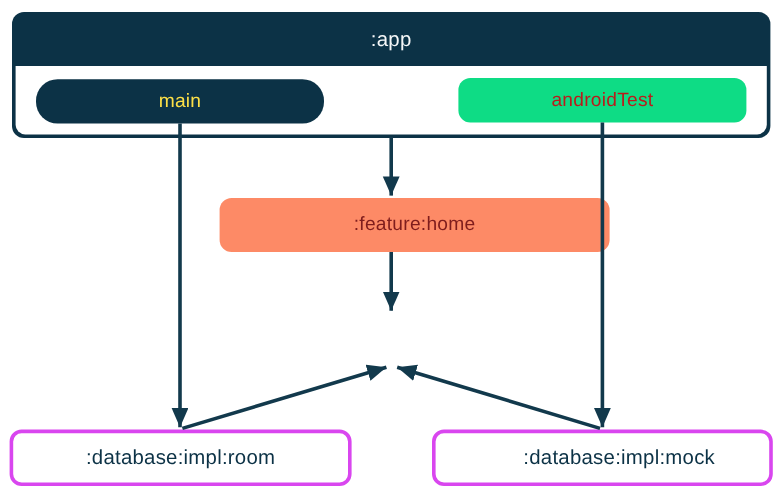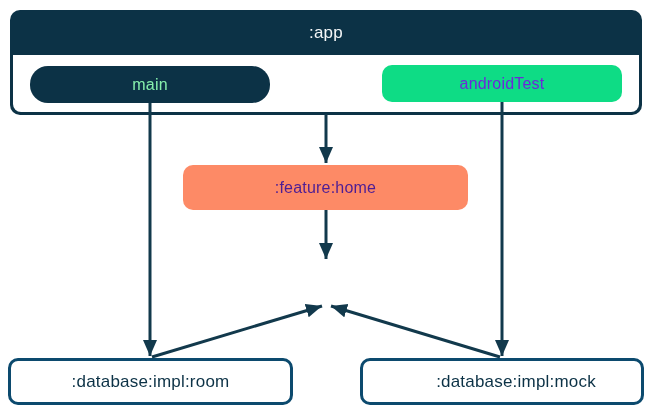--- a/index.html
+++ b/index.html
@@ -46,47 +46,47 @@
     position: absolute;
     left: 3px; right: 3px;
     top: 45px; bottom: 3px;
     background: #ffffff;
     border-radius: 0 0 8px 8px;
   }
   .sourceset-main {
     left: 30px; top: 66px;
     width: 240px; height: 37px;
     background: #0c3246;
-    color: #86efac;
+    color: #fde047;
     border-radius: 18px;
   }
   .sourceset-androidtest {
     left: 382px; top: 65px;
     width: 240px; height: 37px;
     background: #0edc85;
-    color: #6d28d9;
+    color: #b91c1c;
     border-radius: 10px;
   }
   .feature-home {
     left: 183px; top: 165px;
-    width: 285px; height: 45px;
+    width: 325px; height: 45px;
     background: #fd8a66;
-    color: #4c1d95;
+    color: #7f1d1d;
     border-radius: 10px;
   }
   .database-api {
     left: 183px; top: 261px;
     width: 285px; height: 45px;
     background: #2073e6;
     color: #ffffff;
     border-radius: 10px;
   }
   .impl-node {
     background: #ffffff;
-    border: 3px solid #0c4a6e;
+    border: 3px solid #d946ef;
     border-radius: 10px;
     color: #0c3246;
     font-size: 17px;
   }
   .impl-room {
     left: 8px; top: 358px;
     width: 285px; height: 47px;
   }
   .impl-mock {
     left: 360px; top: 358px;

